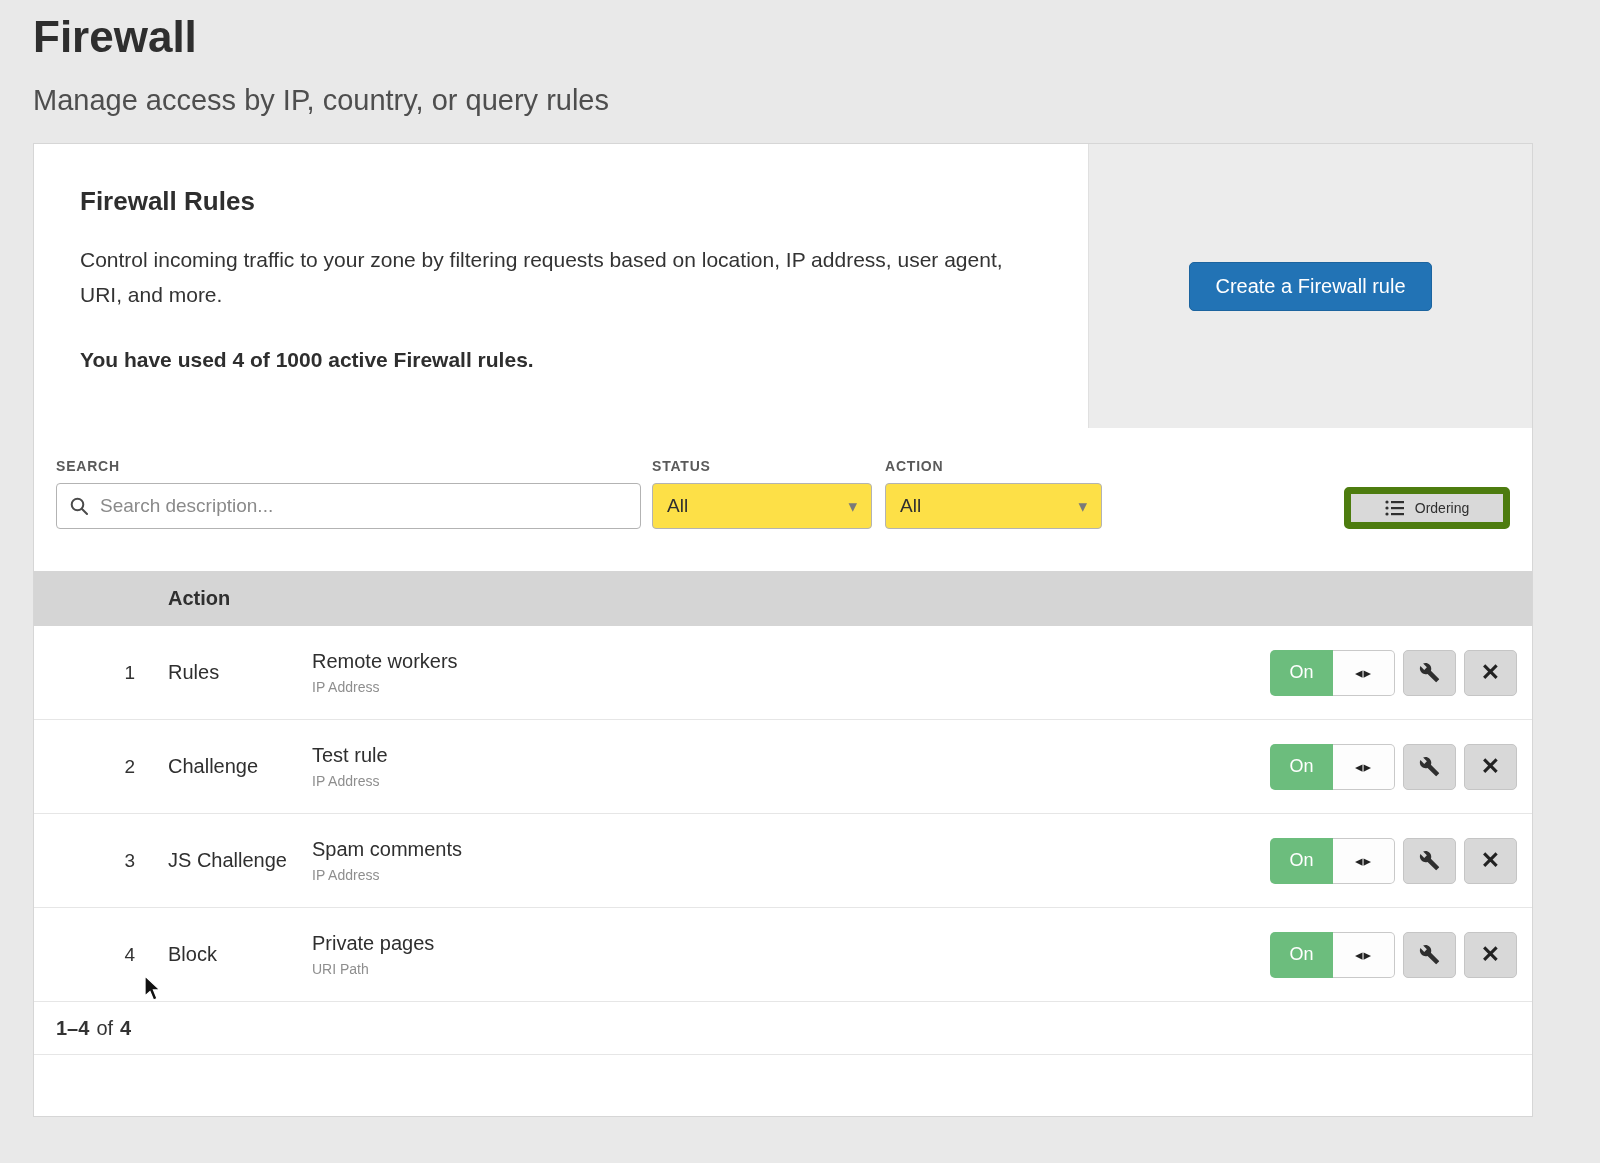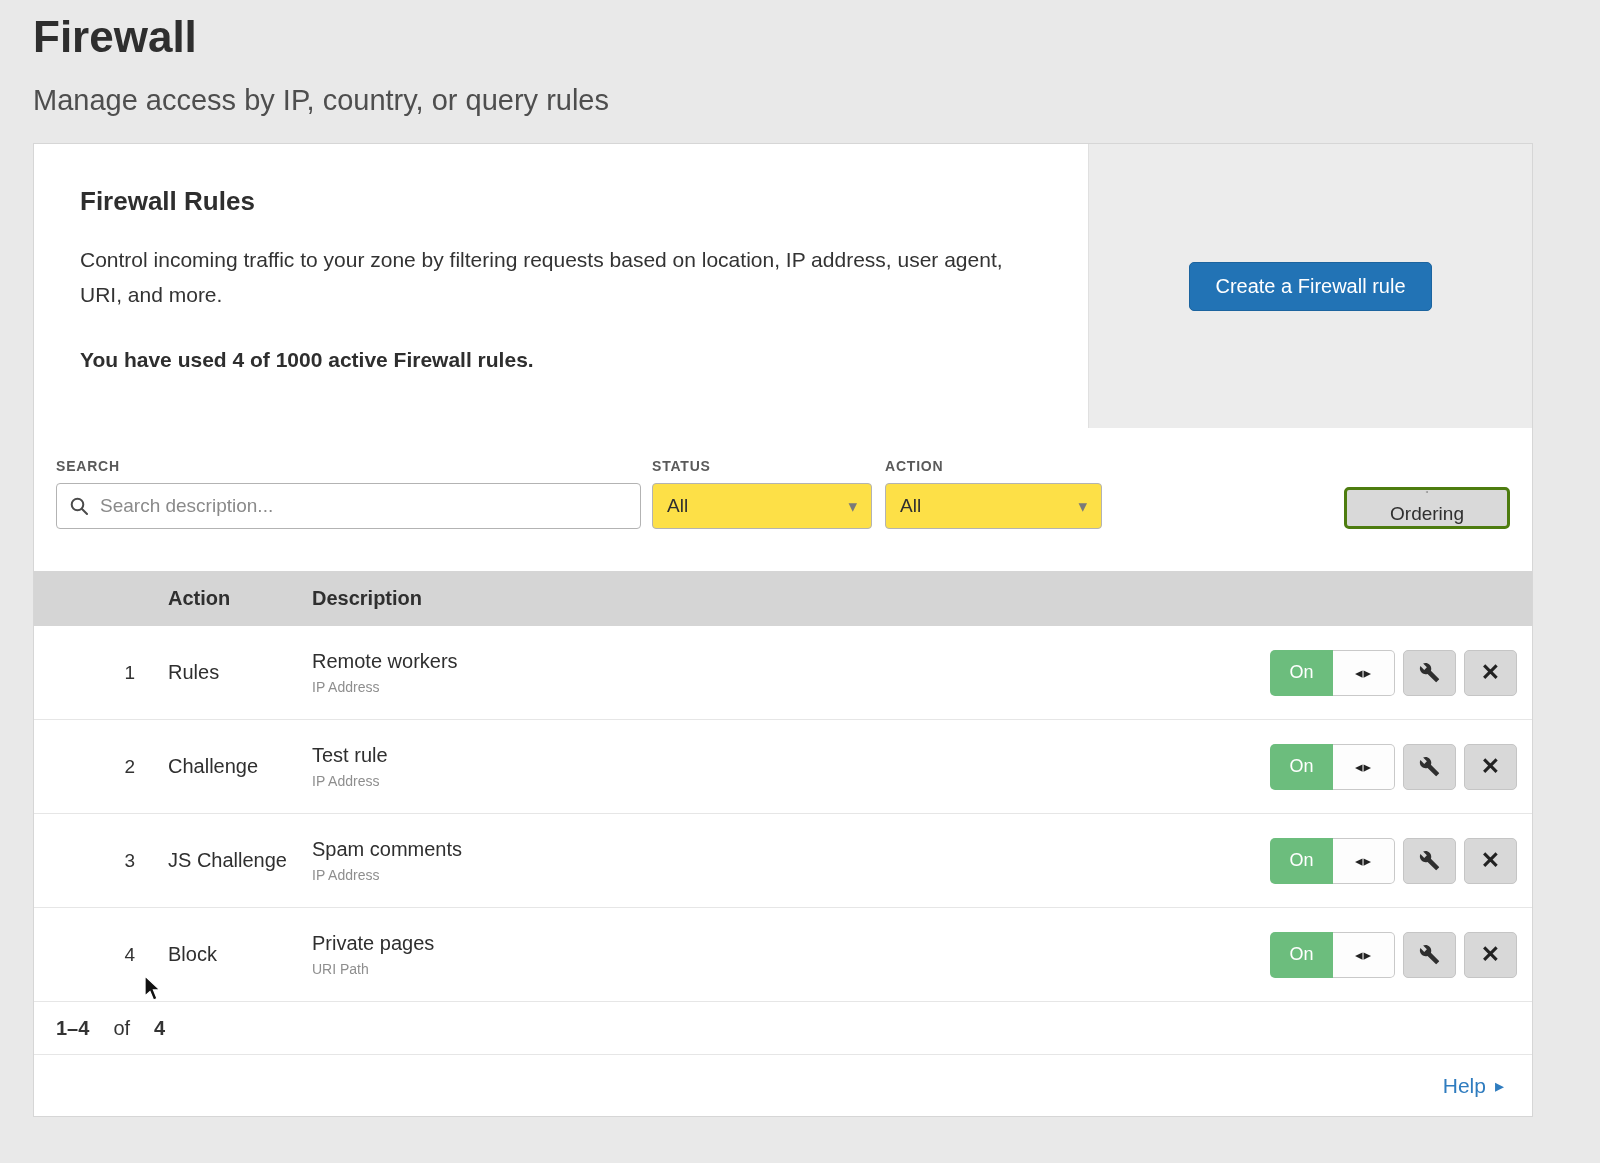--- a/index.html
+++ b/index.html
@@ -72,25 +72,24 @@
     background:#fde047; display:flex; align-items:center;
     justify-content:space-between; padding:12px 14px;
     font-size:19px; color:#2f2f2f; cursor:pointer;
   }
   .status-filter .select { width:220px; }
   .action-filter .select { width:217px; }
   .chev { color:#7a7a7a; font-size:17px; }
   .ordering-btn {
     margin-left:auto; margin-top:29px;
     width:166px; height:42px;
-    background:#d9d9d9; border:3px solid #4d7c0f; border-radius:5px;
-    font-size:19px; font-family:inherit; color:#2f2f2f;
+    background:#d9d9d9; border:7px solid #4d7c0f; border-radius:5px;
+    font-size:14px; font-family:inherit; color:#2f2f2f;
     display:flex; align-items:center; justify-content:center; gap:10px;
     cursor:pointer;
-    flex-direction:column;
   }
   
   .thead {
     height:55px; background:#d5d5d5;
     display:flex; align-items:center;
     font-weight:bold; font-size:20px; color:#2f2f2f;
   }
   .col-num { width:101px; }
   .col-action { width:177px; padding-left:33px; }
   .col-desc { flex:1; }
@@ -121,21 +120,21 @@
     width:53px; height:46px;
     background:#d8d8d8; border:1px solid #c5c5c5; border-radius:5px;
     display:flex; align-items:center; justify-content:center;
     cursor:pointer; padding:0;
   }
   .close-glyph { font-size:23px; font-weight:bold; color:#222; line-height:1; }
   
   .pagination {
     height:53px; display:flex; align-items:center;
     padding-left:22px; font-size:20px; color:#333;
-    border-bottom:1px solid #e6e6e6; gap:24px;
+    border-bottom:1px solid #e6e6e6; gap:7px;
   }
   .pagination .b { font-weight:bold; }
   .card-footer {
     height:62px; display:flex; align-items:center;
     justify-content:flex-end; padding-right:28px;
   }
   .help-link {
     color:#2f7cbf; font-size:21px; text-decoration:none;
     display:flex; align-items:center; gap:9px; cursor:pointer;
   }
@@ -196,21 +195,20 @@
         <rect x="6" y="8" width="13" height="2.2" fill="#2f2f2f"></rect>
         <rect x="6" y="14" width="13" height="2.2" fill="#2f2f2f"></rect>
       </svg>
       <span>Ordering</span>
     </button>
   </div>
 
   <div class="thead">
     <div class="col-num"></div>
     <div class="col-action">Action</div>
-    <div class="col-desc">Description</div>
   </div>
 
   <div class="rule-row">
     <div class="rule-num">1</div>
     <div class="rule-action">Rules</div>
     <div class="rule-desc">
       <div class="desc-title">Remote workers</div>
       <div class="desc-sub">IP Address</div>
     </div>
     <div class="controls">
@@ -297,24 +295,18 @@
       </button>
     </div>
   </div>
 
   <div class="pagination">
     <span class="b">1–4</span>
     <span>of</span>
     <span class="b">4</span>
   </div>
 
-  <div class="card-footer">
-    <a class="help-link">
-      <span>Help</span>
-      <span class="help-arrow">▸</span>
-    </a>
-  </div>
 
 </div>
 
 <svg class="mouse-cursor" width="24" height="28" viewBox="0 0 24 28">
   <path d="M2 1 L2 21 L7 16.5 L10.5 25 L14 23.5 L10.5 15 L17 15 Z" fill="#111" stroke="#fff" stroke-width="1.3"></path>
 </svg>
 
 </body></html>

